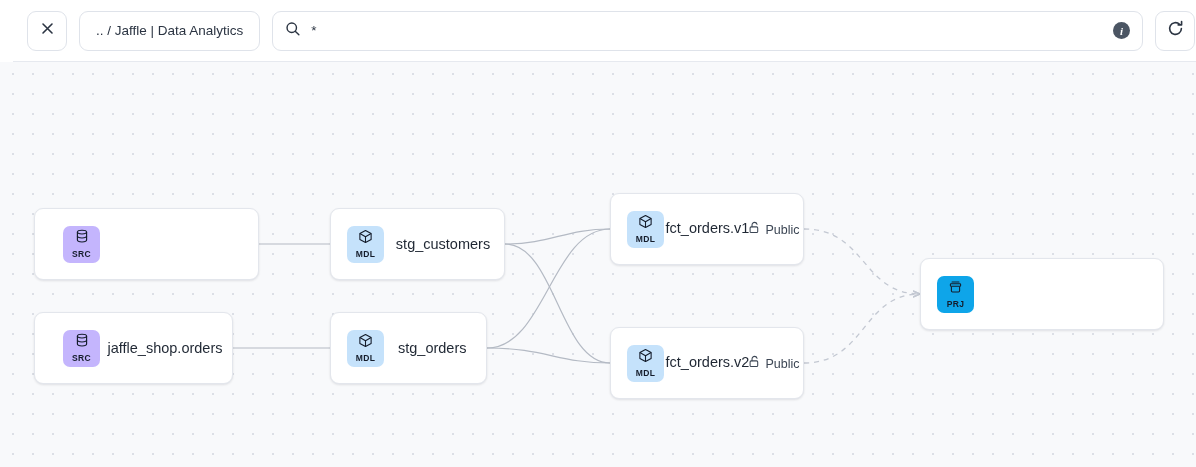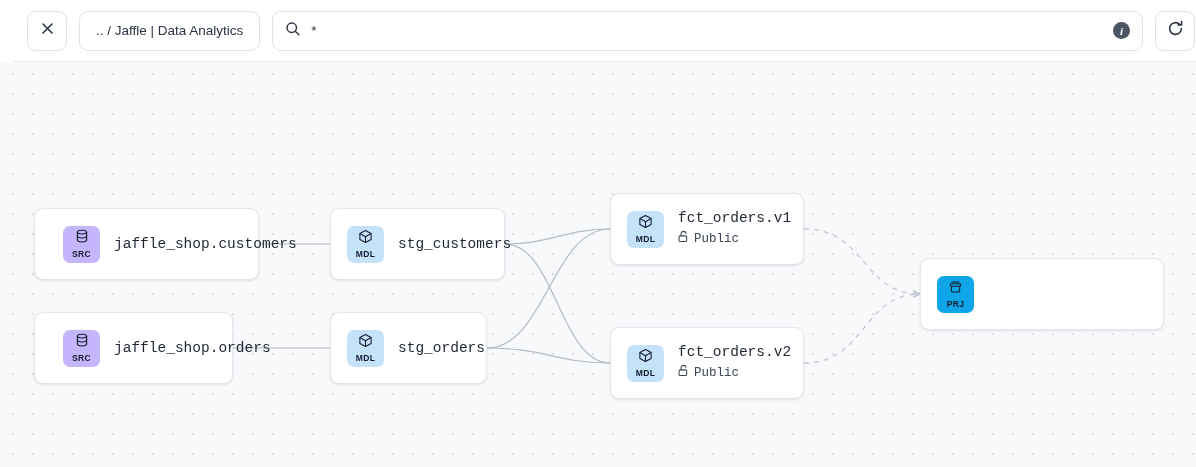--- a/index.html
+++ b/index.html
@@ -157,24 +157,23 @@
     color: #141c2b;
     line-height: 10px;
     margin-top: 1px;
   }
   .badge-src { background: #c4b5fd; margin-left: 12px; }
   .badge-mdl { background: #c5e2fb; }
   .badge-prj { background: #0ea5e9; }
 
   .node-body {
     display: flex;
-    flex-direction: column;
+    flex-direction: row;
     justify-content: center;
     min-width: 0;
-    font-family: Liberation Mono, monospace;
   }
   .node-title {
     font-size: 14.5px;
     color: #1f2733;
     white-space: nowrap;
     line-height: 19px;
   }
   .node-sub {
     display: flex;
     align-items: center;
@@ -262,23 +261,20 @@
     <div class="node" style="left:34px; top:146px; width:225px; height:72px; padding:0 16px; gap:14px;">
       <div class="badge badge-src">
         <span>
           <svg width="14" height="15" viewBox="0 0 14 15" fill="none">
             <ellipse cx="7" cy="3.1" rx="4.6" ry="1.9" stroke="#141c2b" stroke-width="1.15"></ellipse>
             <path d="M2.4 3.1 V11.1 C2.4 12.15 4.46 13 7 13 C9.54 13 11.6 12.15 11.6 11.1 V3.1" stroke="#141c2b" stroke-width="1.15" fill="none"></path>
             <path d="M2.4 7.1 C2.4 8.15 4.46 9 7 9 C9.54 9 11.6 8.15 11.6 7.1" stroke="#141c2b" stroke-width="1.15" fill="none"></path>
           </svg>
         </span>
         <span class="badge-label">SRC</span>
-      </div>
-      <div class="node-body">
-        <div class="node-title">jaffle_shop.customers</div>
       </div>
     </div>
 
     <div class="node" style="left:34px; top:250px; width:199px; height:72px; padding:0 16px; gap:14px;">
       <div class="badge badge-src">
         <span>
           <svg width="14" height="15" viewBox="0 0 14 15" fill="none">
             <ellipse cx="7" cy="3.1" rx="4.6" ry="1.9" stroke="#141c2b" stroke-width="1.15"></ellipse>
             <path d="M2.4 3.1 V11.1 C2.4 12.15 4.46 13 7 13 C9.54 13 11.6 12.15 11.6 11.1 V3.1" stroke="#141c2b" stroke-width="1.15" fill="none"></path>
             <path d="M2.4 7.1 C2.4 8.15 4.46 9 7 9 C9.54 9 11.6 8.15 11.6 7.1" stroke="#141c2b" stroke-width="1.15" fill="none"></path>

